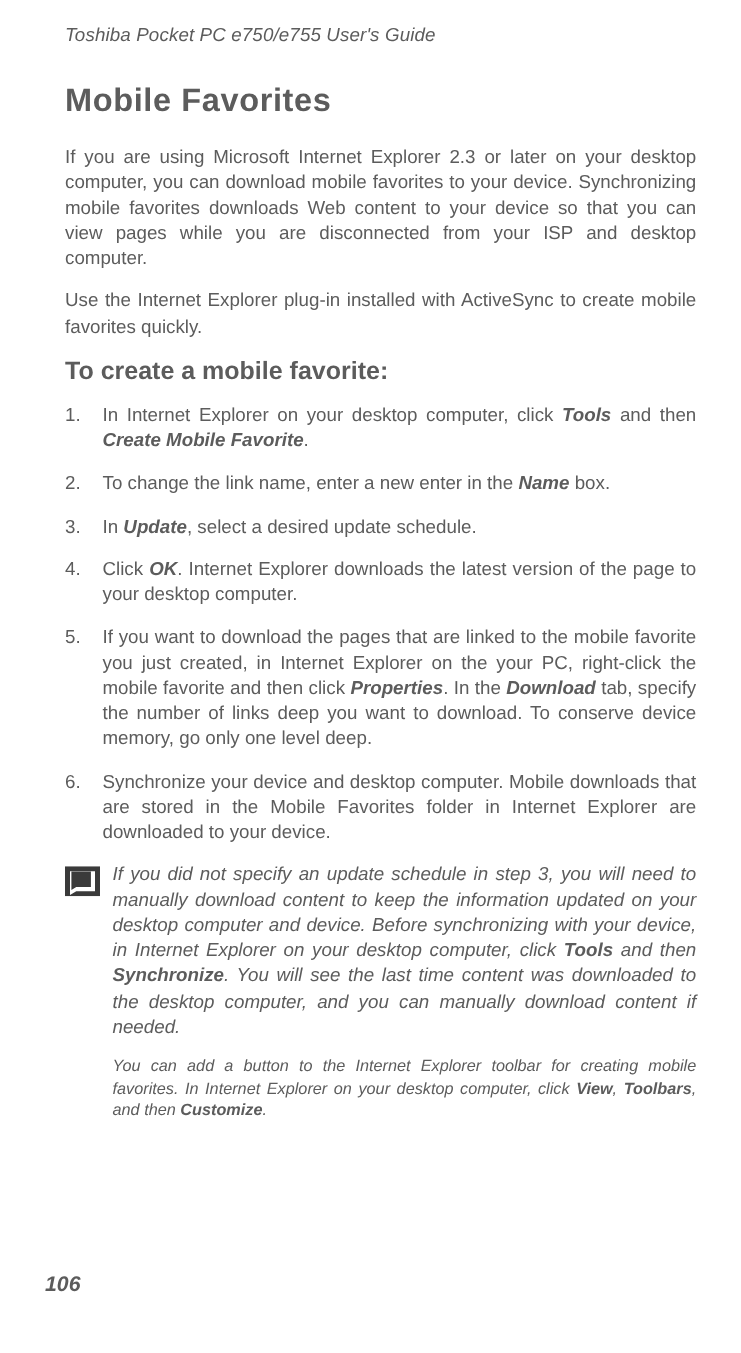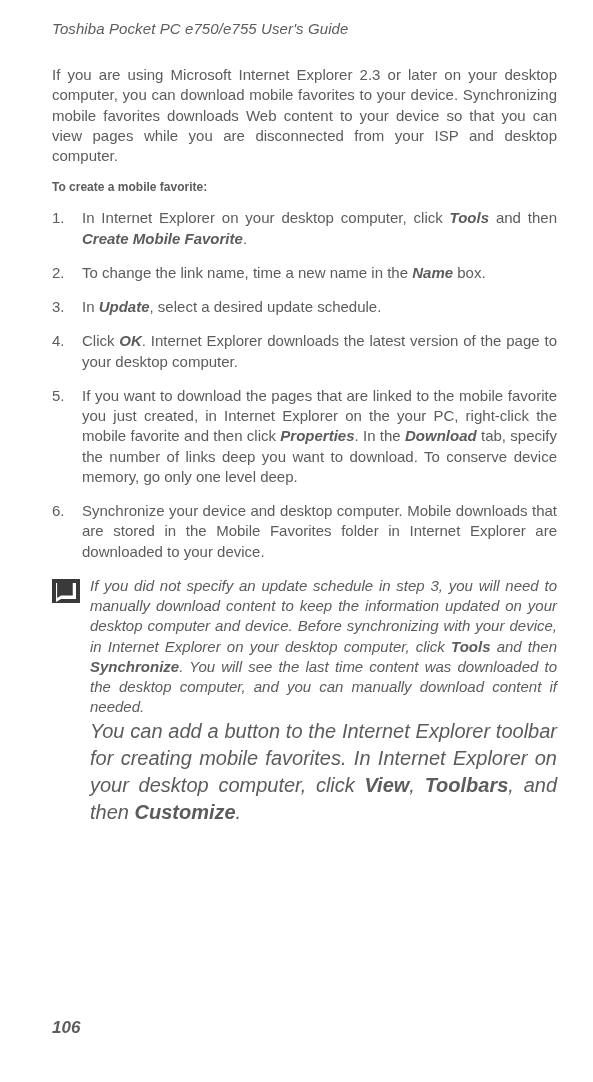--- a/index.html
+++ b/index.html
@@ -28,21 +28,21 @@
     margin-bottom: 20px;
     letter-spacing: 0.5px;
   }
   .para {
     font-size: 15px;
     line-height: 1.35;
     text-align: justify;
     margin-bottom: 14px;
   }
   .subhead {
-    font-size: 12px;
+    font-size: 20px;
     font-weight: bold;
     margin-bottom: 14px;
   }
   ol.steps {
     list-style: none;
     padding: 0;
     margin: 0 0 14px 0;
     counter-reset: step;
   }
   ol.steps > li {
@@ -58,68 +58,71 @@
     content: counter(step) ".";
     position: absolute;
     left: 0;
     top: 0;
   }
   .b { font-weight: bold; font-style: italic; }
   .note-row {
     display: flex;
     align-items: flex-start;
     gap: 10px;
+    margin-bottom: 12px;
   }
   .note-icon {
     width: 28px;
     height: 24px;
     flex: 0 0 28px;
     margin-top: 3px;
   }
   .note-icon svg { display:block; }
   .note-text {
     flex: 1 1 auto;
     font-size: 15px;
     font-style: italic;
     line-height: 1.35;
     text-align: justify;
   }
   .note-text-indent {
     margin-left: 38px;
-    font-size: 20px;
+    font-size: 13px;
     font-style: italic;
     line-height: 1.35;
     text-align: justify;
   }
   .footer {
     position: absolute;
-    left: 52px;
+    left: 36px;
     bottom: 22px;
     font-size: 17px;
     font-style: italic;
     font-weight: bold;
   }
 </style>
 </head>
 <body>
 
 <div class="page">
 
   <div class="running-header">Toshiba Pocket PC e750/e755  User's Guide</div>
 
+  <div class="section-title">Mobile Favorites</div>
 
   <div id="intro-container">
       <div class="para"><span>If you are using Microsoft Internet Explorer 2.3 or later on your desktop computer, you can download mobile favorites to your device. Synchronizing mobile favorites downloads Web content to your device so that you can view pages while you are disconnected from your ISP and desktop computer.</span></div>
+      <div class="para"><span>Use the Internet Explorer plug-in installed with ActiveSync to create mobile favorites quickly.</span></div>
     </div>
 
   <div class="subhead">To create a mobile favorite:</div>
 
   <ol class="steps" id="steps-container">
       <li><span>In Internet Explorer on your desktop computer, click </span><span class="b">Tools</span><span> and then </span><span class="b">Create Mobile Favorite</span><span>.</span></li>
-      <li><span>To change the link name, time a new name in the </span><span class="b">Name</span><span> box.</span></li>
+      <li><span>To change the link name, enter a new enter in the </span><span class="b">Name</span><span> box.</span></li>
       <li><span>In  </span><span class="b">Update</span><span>, select a desired update schedule.</span></li>
       <li><span>Click </span><span class="b">OK</span><span>. Internet Explorer downloads the latest version of the page to your desktop computer.</span></li>
       <li><span>If you want to download the pages that are linked to the mobile favorite you just created, in Internet Explorer on the your PC, right-click the mobile favorite and then click  </span><span class="b">Properties</span><span>. In the </span><span class="b">Download</span><span>  tab, specify the number of links deep you want to download. To conserve device memory, go only one level deep.</span></li>
       <li><span>Synchronize your device and desktop computer. Mobile downloads that are stored in the Mobile Favorites folder in Internet Explorer are downloaded to your device.</span></li>
     </ol>
 
   <div id="notes-container">
       <div class="note-row">
         <div class="note-icon">
           <svg viewBox="0 0 28 24" width="28" height="24">

